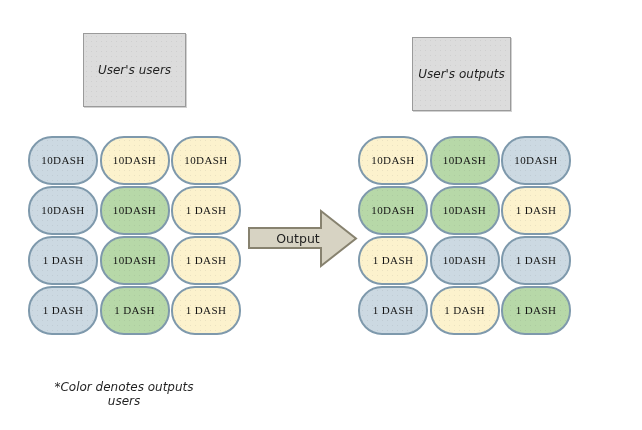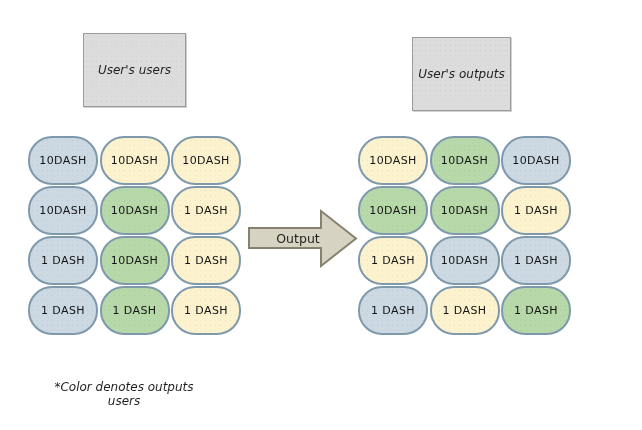--- a/index.html
+++ b/index.html
@@ -24,20 +24,21 @@
     gap:1.5px;
   }
   .cell {
     border:2px solid var(--cell-border);
     border-radius:24px;
     display:flex; align-items:center; justify-content:center;
     font-size:11px; color:#141414; letter-spacing:0.4px;
     background-image:radial-gradient(rgba(90,90,90,0.10) 0.8px, transparent 1px);
     background-size:5px 5px;
     box-sizing:border-box;
+    font-family:Liberation Serif, serif;
   }
   .arrow-svg { position:absolute; left:246px; top:208px; }
   .arrow-shape { fill:var(--arrow-fill); stroke:var(--arrow-border); stroke-width:2; stroke-linejoin:miter; }
   .arrow-label { font-size:12.5px; fill:#1f1f1f; font-family:"DejaVu Sans","Liberation Sans",sans-serif; }
   .footnote {
     position:absolute; left:38px; top:380px; width:172px;
     text-align:center; font-style:italic; font-size:12px; line-height:14px; color:#1f1f1f;
   }
 </style>
 </head>

